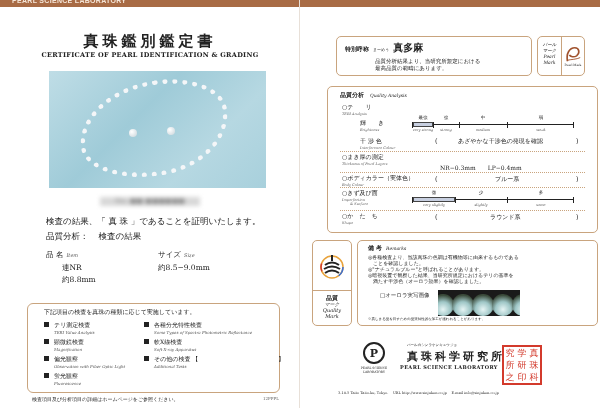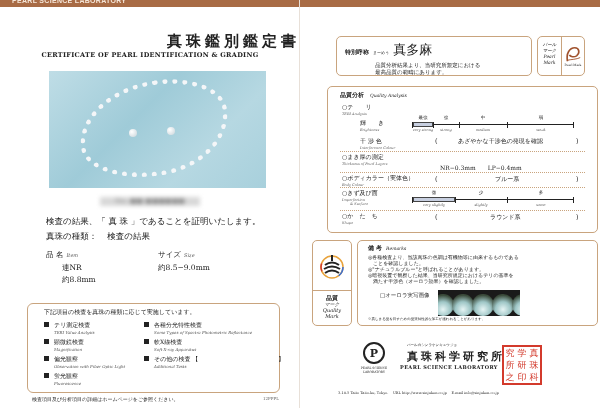--- a/index.html
+++ b/index.html
@@ -2,21 +2,21 @@
 <html><head>
 <meta charset="utf-8">
 <style>
   * { box-sizing: border-box; margin: 0; padding: 0; }
   body { width: 600px; height: 408px; background: #fff; font-family: "DejaVu Serif", serif; color: #222; position: relative; overflow: hidden; }
   .topband { position: absolute; left: 0; top: 0; width: 600px; height: 7px; background: #a86b45; }
   .topband .lab { position: absolute; left: 12px; top: -3px; font-family: "Liberation Sans", sans-serif; font-size: 7px; color: #f5e6d8; font-weight: bold; letter-spacing: .3px; }
   .fold { position: absolute; left: 299px; top: 0; width: 1px; height: 408px; background: #e8e0d8; }
 
   
-  .title-jp { position: absolute; left: 0; width: 300px; top: 32px; text-align: right; font-size: 15px; font-weight: bold; letter-spacing: 4px; }
+  .title-jp { position: absolute; left: 0; width: 300px; top: 32px; text-align: center; font-size: 15px; font-weight: bold; letter-spacing: 4px; }
   .title-en { position: absolute; left: 0; width: 300px; top: 51px; text-align: center; font-size: 6.5px; font-weight: bold; letter-spacing: .3px; }
   .photo { position: absolute; left: 49px; top: 71px; width: 217px; height: 117px; background: linear-gradient(135deg, #bfdde6 0%, #9fcbd8 40%, #b6d8e2 70%, #a8d0dc 100%); overflow: hidden; }
   .necklace { position: absolute; left: 30px; top: 10px; width: 150px; height: 95px; border: 5px dotted #f4f6f8; border-radius: 55% 45% 50% 50% / 60% 40% 60% 40%; transform: rotate(-8deg); }
   .earring { position: absolute; width: 8px; height: 8px; border-radius: 50%; background: radial-gradient(circle at 35% 35%, #fff, #c8d4da); }
   .certno { position: absolute; left: 100px; top: 197px; width: 100px; height: 9px; background: #d8d8d8; filter: blur(2px); font-size: 7px; color: #888; text-align: center; }
   .result { position: absolute; left: 46px; top: 216px; font-size: 8.5px; }
   .kind { position: absolute; left: 46px; top: 231px; font-size: 8.5px; }
   .kind .v { margin-left: 10px; }
   .items { position: absolute; left: 46px; top: 250px; width: 220px; font-size: 7.5px; }
   .items .hdr { display: flex; margin-bottom: 3px; }
@@ -32,21 +32,21 @@
   .tests .t .sq { width: 5px; height: 5px; background: #222; margin: 1px 5px 0 0; flex-shrink: 0; }
   .tests .t .en { display: block; font-size: 4px; font-style: italic; color: #555; }
   .note-left { position: absolute; left: 32px; top: 396px; font-size: 5px; }
   .code-left { position: absolute; left: 263px; top: 396px; font-size: 4px; color: #666; }
 
   
   .box { position: absolute; border: 1px solid #c9a47e; border-radius: 5px; background: #fff; }
   .special { left: 336px; top: 36px; width: 196px; height: 40px; padding: 4px 8px; font-size: 6px; }
   .special .lbl { font-weight: bold; font-size: 6px; }
   .special .tiny { font-size: 4px; margin: 0 4px; }
-  .special .name { font-size: 13px; font-weight: normal; }
+  .special .name { font-size: 10px; font-weight: bold; }
   .special .desc { margin-top: 3px; margin-left: 30px; font-size: 5.5px; line-height: 7px; }
   .pearlmark { left: 537px; top: 36px; width: 48px; height: 40px; display: flex; }
   .pearlmark .txt { width: 24px; border-right: 1px solid #c9a47e; font-size: 4.5px; font-style: italic; text-align: center; padding-top: 5px; line-height: 6px; }
   .pearlmark .logo { flex: 1; display: flex; flex-direction: column; align-items: center; justify-content: center; }
   .pearlmark .logo svg { width: 18px; height: 18px; }
   .pearlmark .logo .cap { font-size: 3px; }
 
   .quality { left: 327px; top: 86px; width: 271px; height: 147px; padding: 4px 12px; font-size: 6px; }
   .quality .hd { font-weight: bold; font-size: 6px; }
   .quality .hd .en { font-style: italic; font-weight: normal; font-size: 4.5px; margin-left: 6px; }
@@ -98,21 +98,21 @@
 <div class="photo">
   <div class="necklace"></div>
   <div class="earring" style="left:80px;top:58px"></div>
   <div class="earring" style="left:118px;top:56px"></div>
 </div>
 
 <div class="certno">No. ■■-■■■■■■</div>
 
 <div class="result">検査の結果、「 真 珠 」であることを証明いたします。</div>
 <div class="kind">
-  <span>真珠の種類：</span><span class="v">検査の結果</span>
+  <span>品質分析：</span><span class="v">検査の結果</span>
 </div>
 
 <div class="items">
   <div class="hdr">
     <span><span>品 名</span><span class="sub">Item</span></span>
     <span><span>サイズ</span><span class="sub">Size</span></span>
   </div>
   <div class="row">
     <span>連NR</span>
     <span>約8.5−9.0mm</span>

